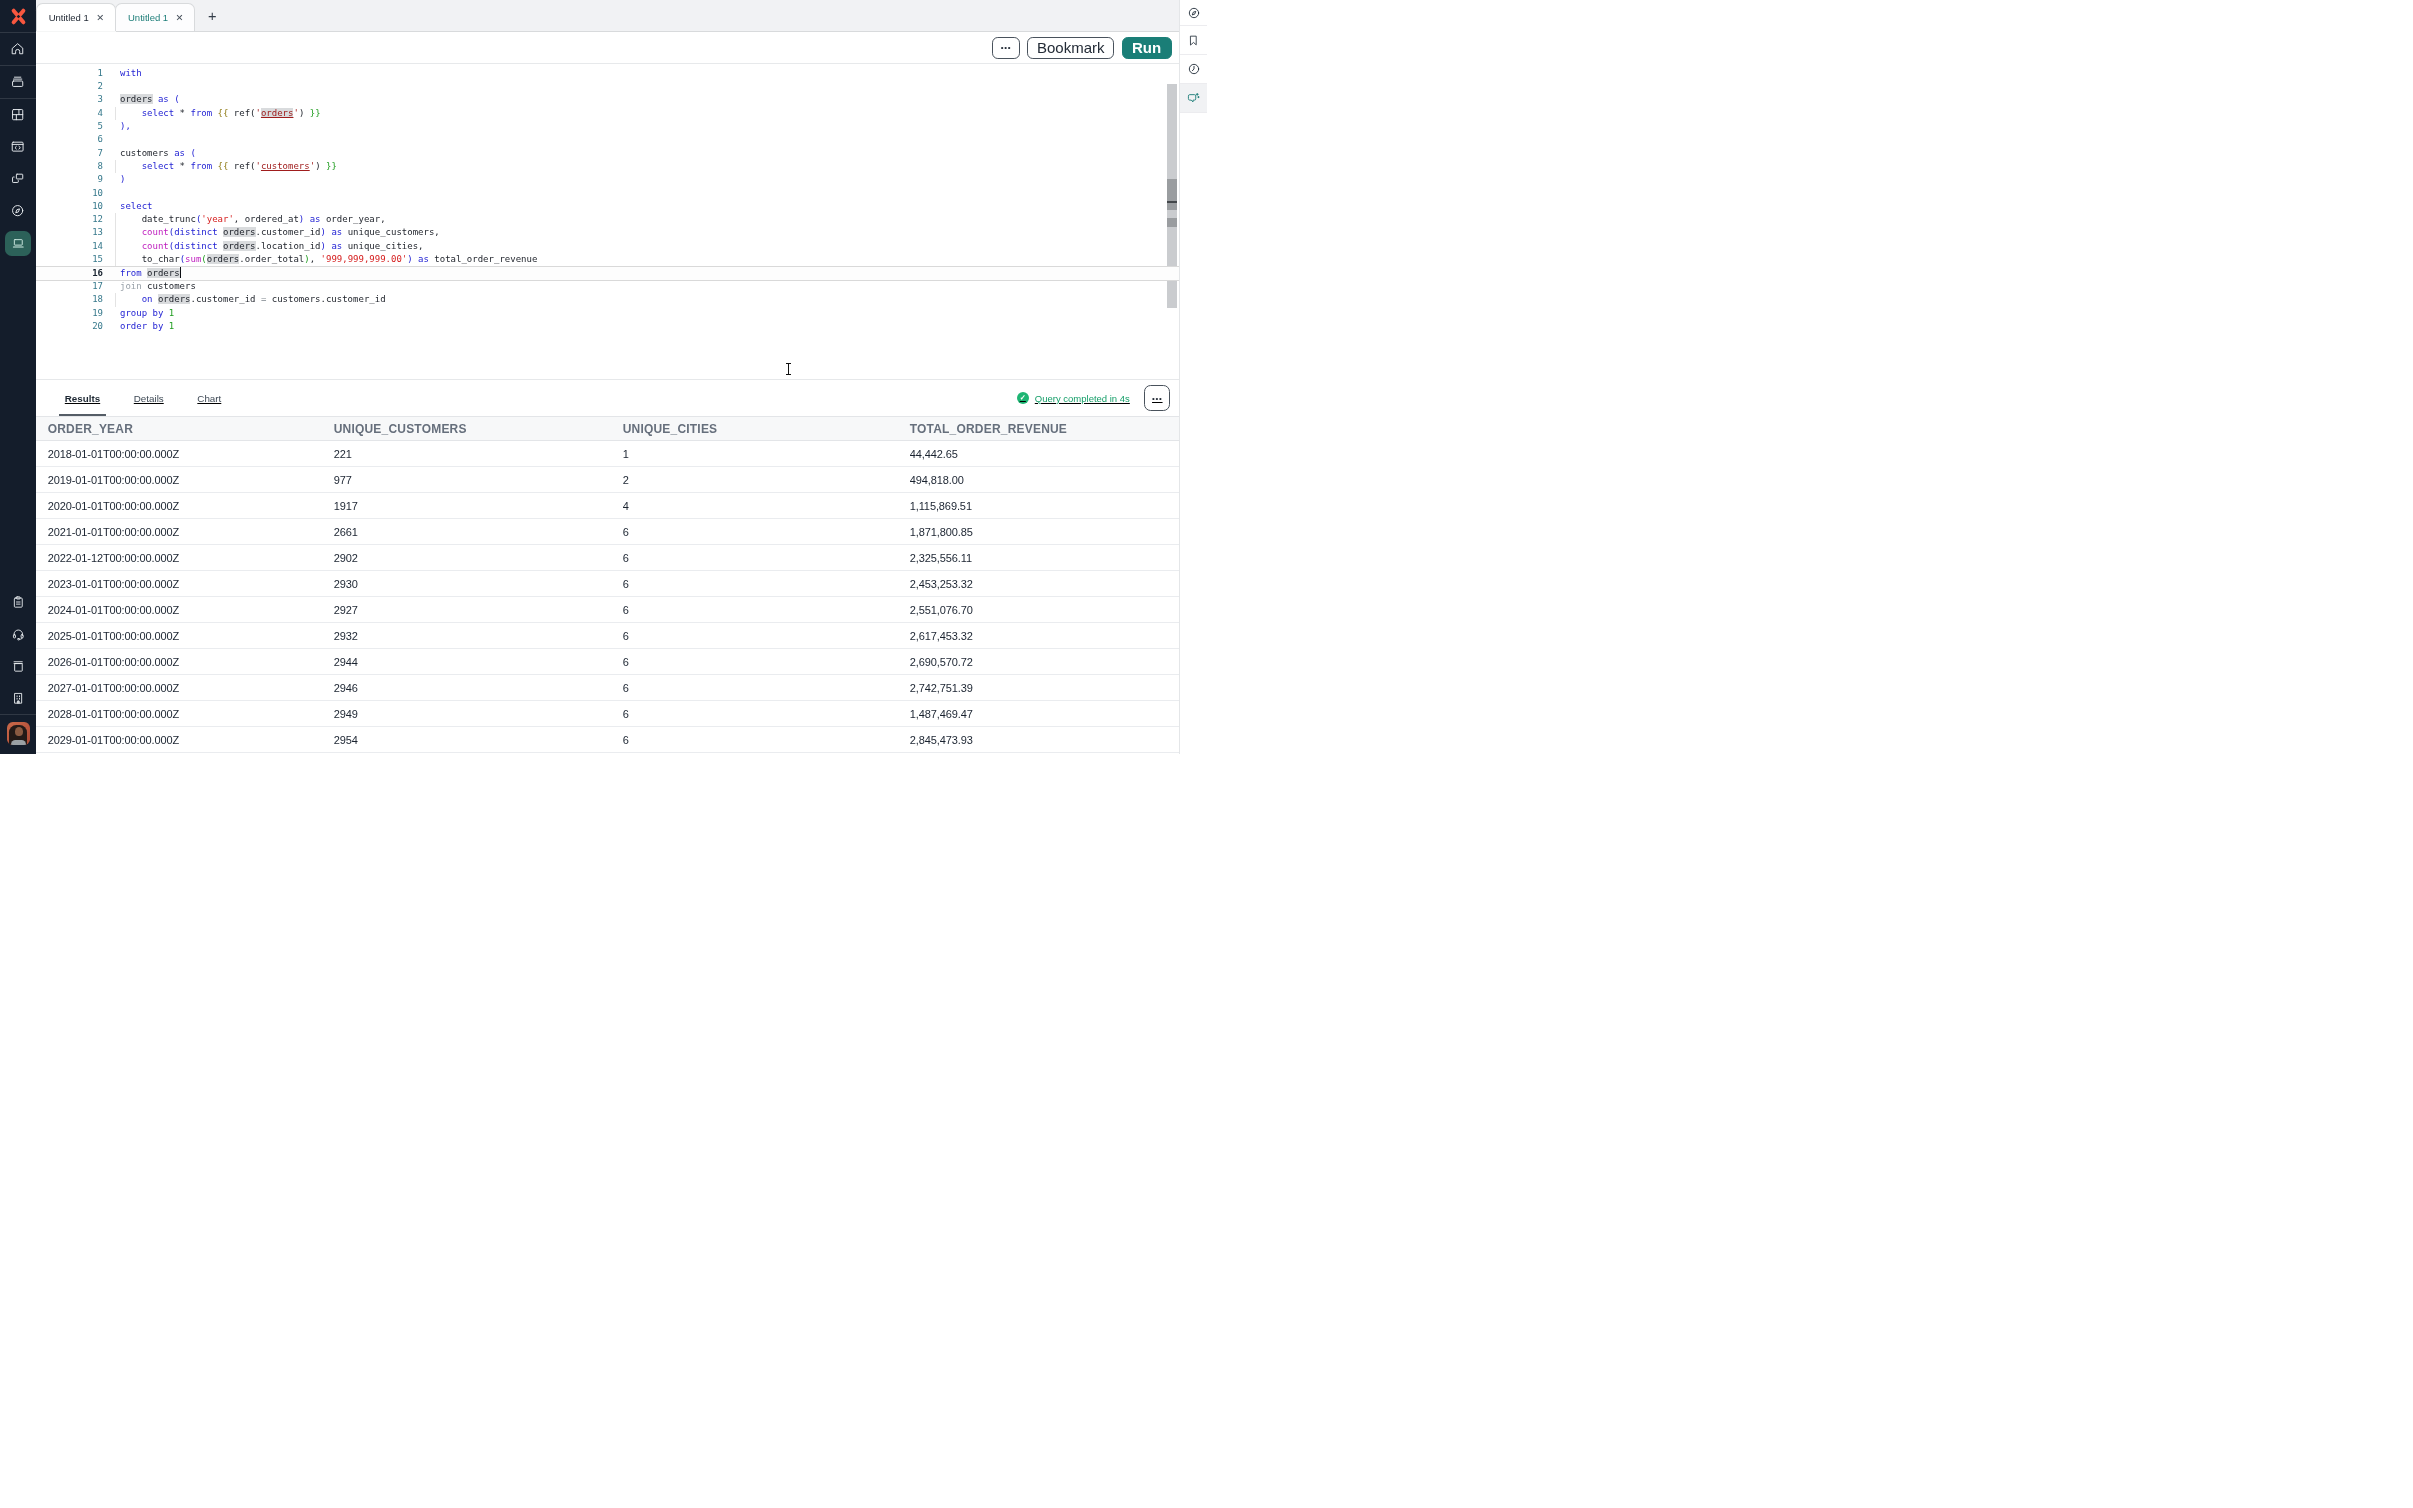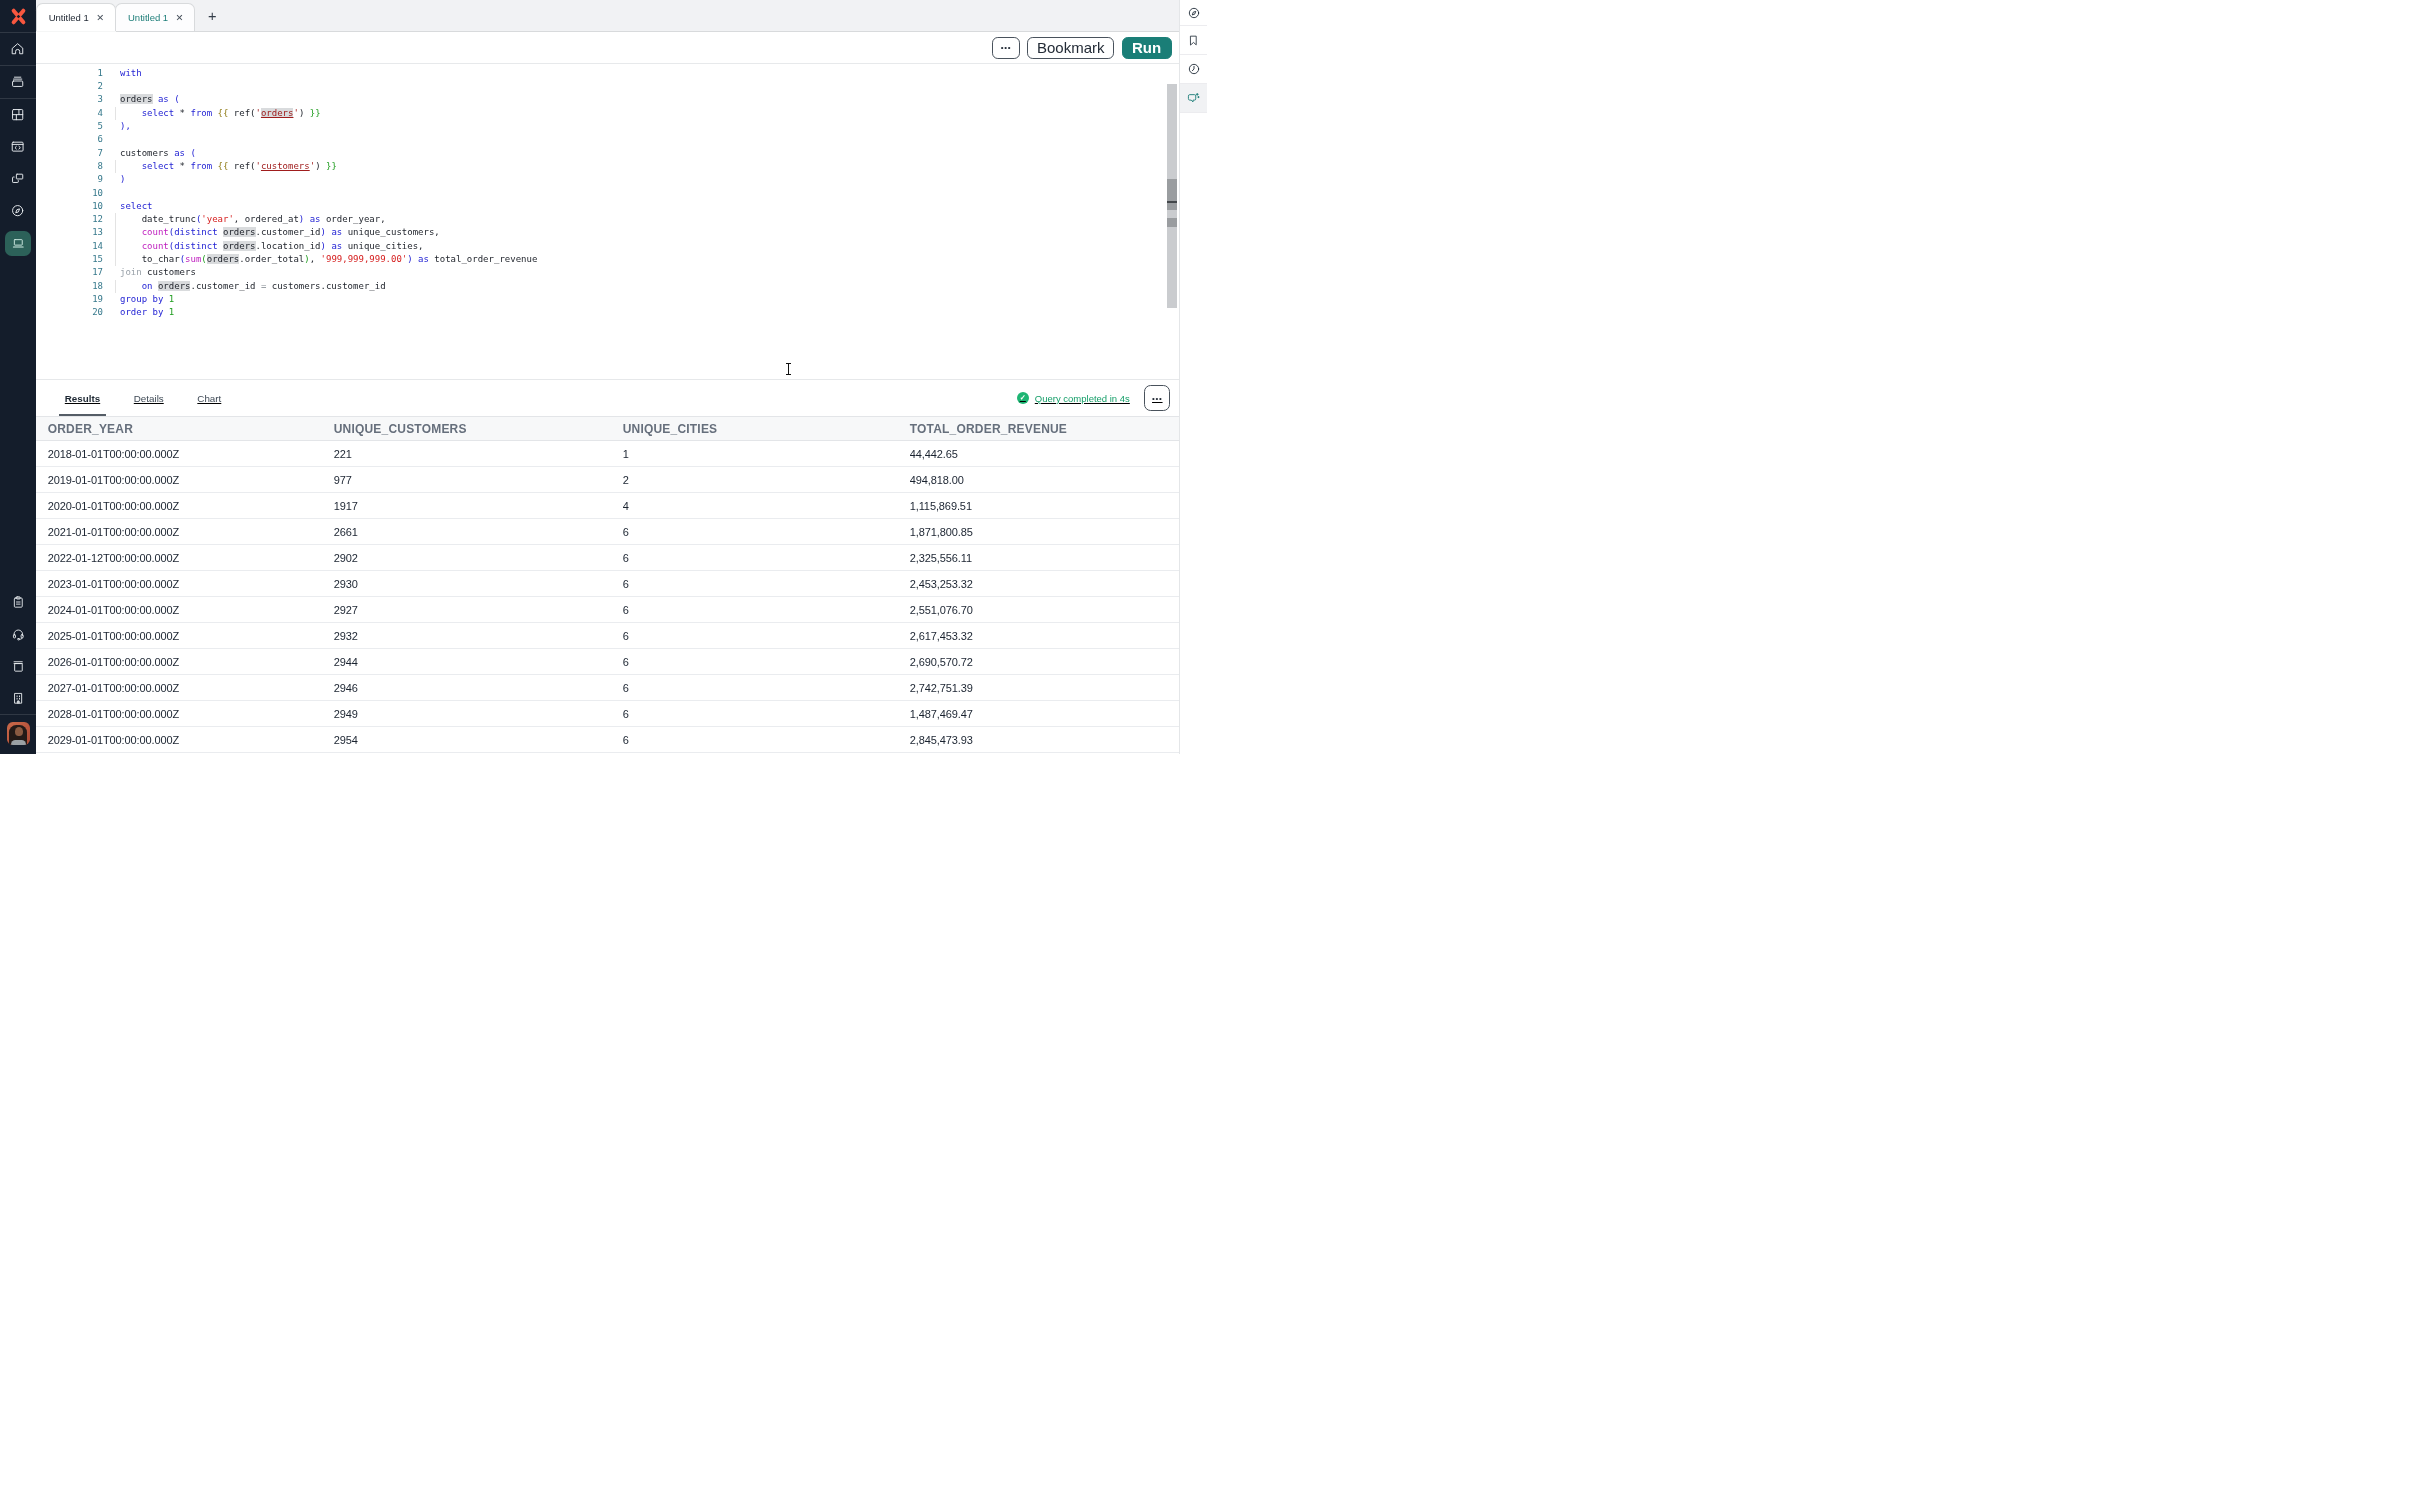--- a/index.html
+++ b/index.html
@@ -279,20 +279,24 @@
           <div class="cl">
             <i class="guide"></i>
             <span class="g">14</span>
             <span class="cc"><span>    </span><span class="t-fn">count</span><span class="t-kw">(</span><span class="t-kw">distinct</span><span> </span><span class="t-hl">orders</span><span>.location_id</span><span class="t-kw">)</span><span> </span><span class="t-kw">as</span><span> unique_cities,</span></span>
           </div>
           <div class="cl">
             <i class="guide"></i>
             <span class="g">15</span>
             <span class="cc"><span>    </span><span>to_char</span><span class="t-kw">(</span><span class="t-fn">sum</span><span class="t-j2">(</span><span class="t-hl">orders</span><span>.order_total</span><span class="t-j2">)</span><span>, </span><span class="t-str">'999,999,999.00'</span><span class="t-kw">)</span><span> </span><span class="t-kw">as</span><span> total_order_revenue</span></span>
           </div>
+          <div class="cl cur">
+            <span class="g">16</span>
+            <span class="cc"><span class="t-kw">from</span><span> </span><span class="t-hl">orders</span><span class="caret"></span></span>
+          </div>
           <div class="cl">
             <span class="g">17</span>
             <span class="cc"><span class="t-cm">join</span><span> customers</span></span>
           </div>
           <div class="cl">
             <i class="guide"></i>
             <span class="g">18</span>
             <span class="cc"><span>    </span><span class="t-kw">on</span><span> </span><span class="t-hl">orders</span><span>.customer_id </span><span class="t-op">=</span><span> customers.customer_id</span></span>
           </div>
           <div class="cl">

